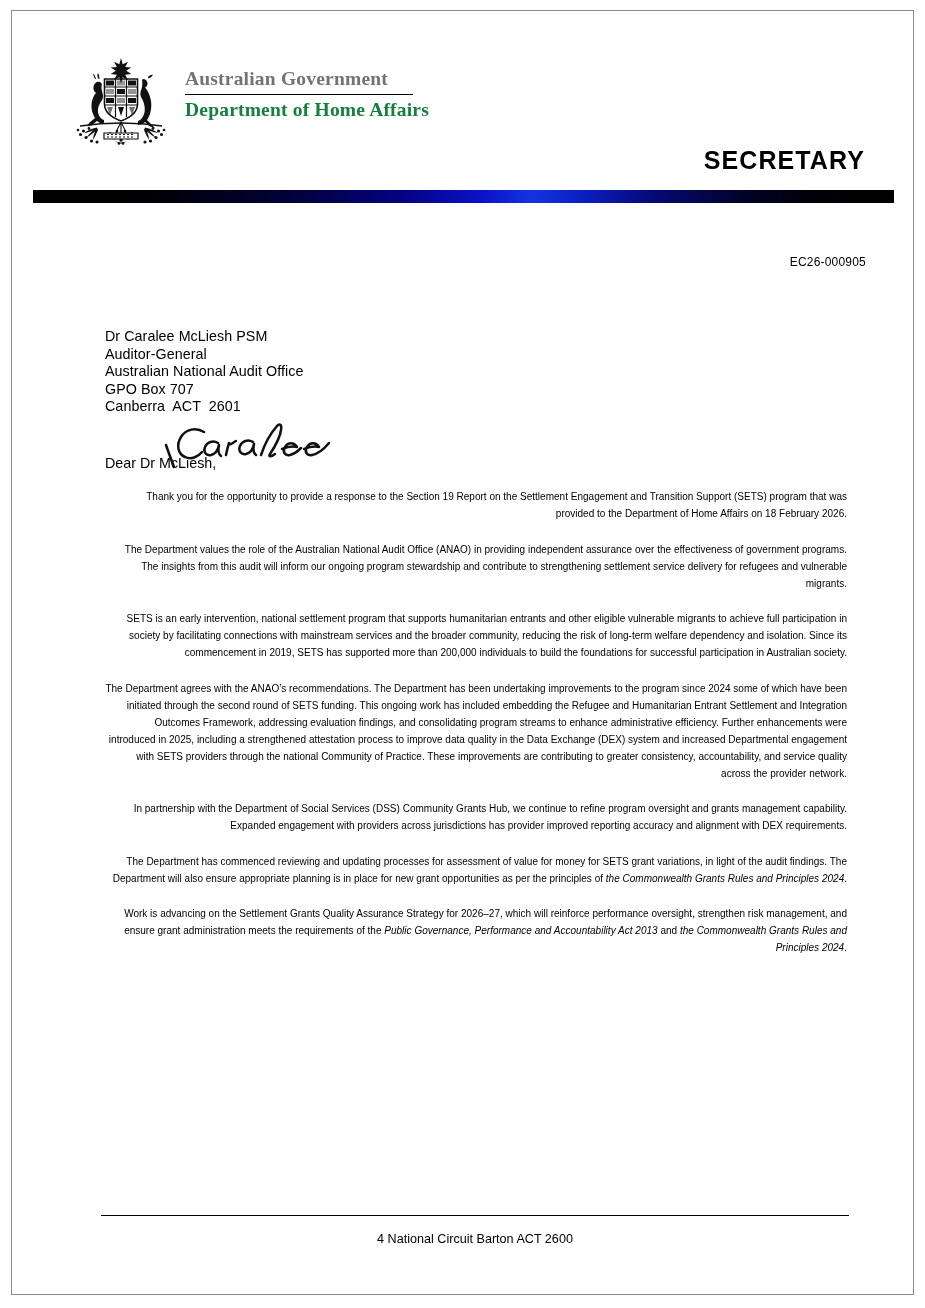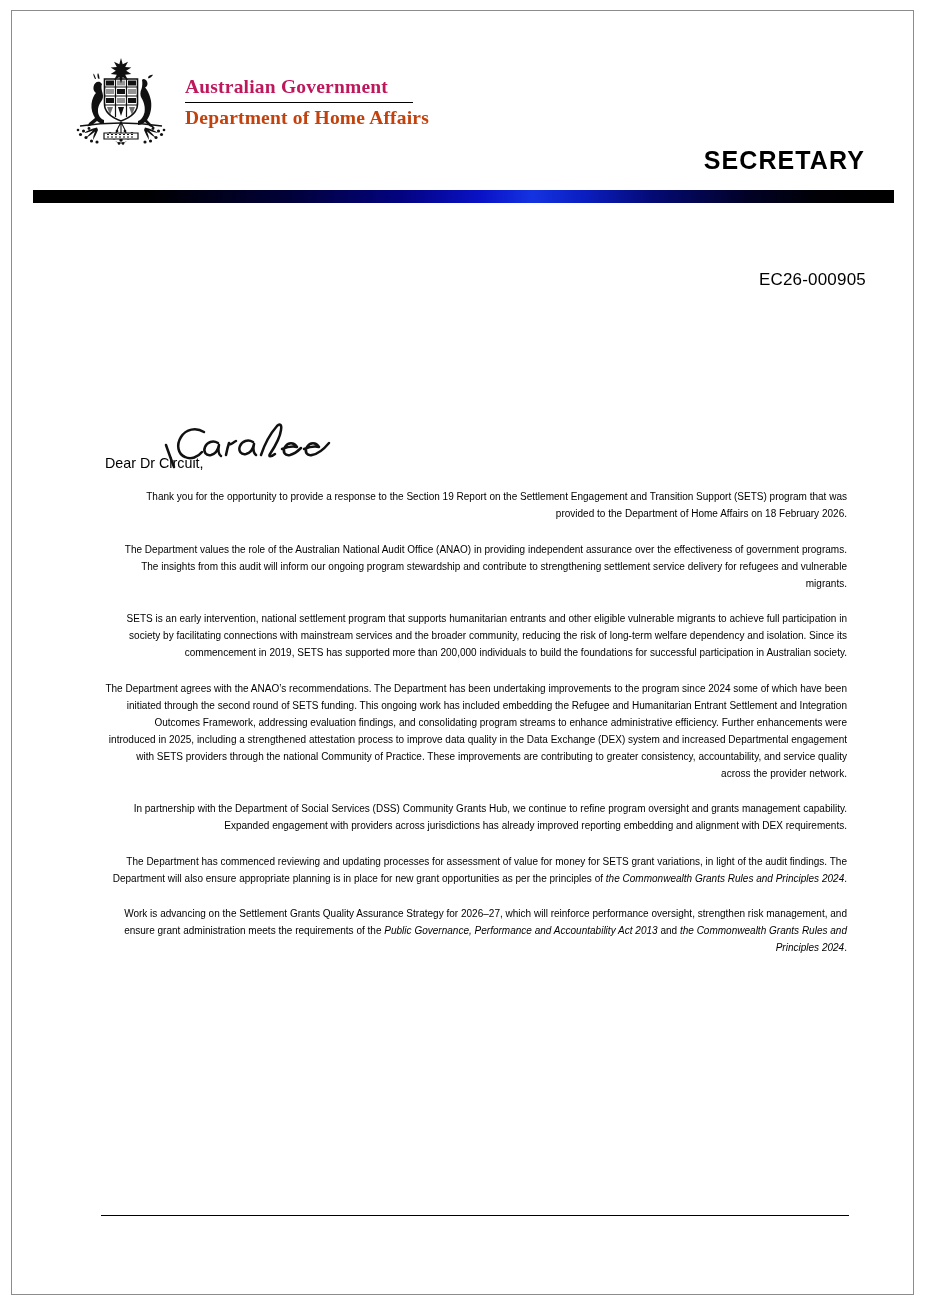--- a/index.html
+++ b/index.html
@@ -45,36 +45,35 @@
   #coat-of-arms svg { display: block; width: 100%; height: 100%; }
 
   #gov-wordmark {
     padding-top: 12px;
   }
   .wordmark-line1 {
     font-family: "Liberation Serif", serif;
     font-weight: bold;
     font-size: 19.5px;
     letter-spacing: 0.2px;
-    color: #be185d;
+    color: #737373;
     white-space: nowrap;
     padding-bottom: 4px;
-    margin-top: 8px;
   }
   .wordmark-rule {
     border-top: 1.4px solid #000;
     width: 228px;
     margin: 0 0 4px 0;
   }
   .wordmark-line2 {
     font-family: "Liberation Serif", serif;
     font-weight: bold;
     font-size: 19.5px;
     letter-spacing: 0.2px;
-    color: #c2410c;
+    color: #15803d;
     white-space: nowrap;
   }
 
   
   #secretary-title {
     position: absolute;
     right: 48px;
     top: 137px;
     font-size: 25px;
     font-weight: bold;
@@ -101,22 +100,22 @@
       #040a74 72%,
       #010126 83%,
       #000006 91%,
       #000000 100%);
   }
 
   
   #reference-number {
     position: absolute;
     right: 47px;
-    top: 259px;
-    font-size: 17px;
+    top: 244px;
+    font-size: 12px;
     letter-spacing: 0.2px;
     white-space: nowrap;
   }
 
   
   #address-block {
     position: absolute;
     left: 93px;
     top: 317px;
     font-size: 14.3px;
@@ -288,23 +287,30 @@
       <div class="wordmark-line2">Department of Home Affairs</div>
     </div>
   </div>
 
   <div id="secretary-title">SECRETARY</div>
 
   <div id="brand-bar"></div>
 
   <div id="reference-number">EC26-000905</div>
 
+  <div id="address-block">
+    <div>Dr Caralee McLiesh PSM</div>
+    <div>Auditor-General</div>
+    <div>Australian National Audit Office</div>
+    <div>GPO Box 707</div>
+    <div>Canberra  ACT  2601</div>
+  </div>
 
   <div id="salutation-area">
-    <div id="salutation">Dear Dr Circuit,</div>
+    <div id="salutation">Dear Dr McLiesh,</div>
     <div id="handwritten-signature">
       <svg viewBox="0 0 215 52" xmlns="http://www.w3.org/2000/svg">
         <g fill="none" stroke="#111111" stroke-width="2.5" stroke-linecap="round" stroke-linejoin="round">
 
           <path d="M8 24 C10 30 13 38 16 46"></path>
 
           <path d="M46 11 C38 6 28 8 23 16 C18 24 20 33 27 36
                    C33 39 40 36 44 31"></path>
 
           <path d="M60 22 C55 19 49 21 47 26 C45 31 48 35 53 34
@@ -326,22 +332,23 @@
         </g>
       </svg>
     </div>
   </div>
 
   <div id="letter-body">
     <p class="body-para">Thank you for the opportunity to provide a response to the Section 19 Report on the Settlement Engagement and Transition Support (SETS) program that was provided to the Department of Home Affairs on 18 February 2026.</p>
     <p class="body-para">The Department values the role of the Australian National Audit Office (ANAO) in providing independent assurance over the effectiveness of government programs. The insights from this audit will inform our ongoing program stewardship and contribute to strengthening settlement service delivery for refugees and vulnerable migrants.</p>
     <p class="body-para">SETS is an early intervention, national settlement program that supports humanitarian entrants and other eligible vulnerable migrants to achieve full participation in society by facilitating connections with mainstream services and the broader community, reducing the risk of long-term welfare dependency and isolation. Since its commencement in 2019, SETS has supported more than 200,000 individuals to build the foundations for successful participation in Australian society.</p>
     <p class="body-para">The Department agrees with the ANAO’s recommendations. The Department has been undertaking improvements to the program since 2024 some of which have been initiated through the second round of SETS funding. This ongoing work has included embedding the Refugee and Humanitarian Entrant Settlement and Integration Outcomes Framework, addressing evaluation findings, and consolidating program streams to enhance administrative efficiency. Further enhancements were introduced in 2025, including a strengthened attestation process to improve data quality in the Data Exchange (DEX) system and increased Departmental engagement with SETS providers through the national Community of Practice. These improvements are contributing to greater consistency, accountability, and service quality across the provider network.</p>
-    <p class="body-para">In partnership with the Department of Social Services (DSS) Community Grants Hub, we continue to refine program oversight and grants management capability. Expanded engagement with providers across jurisdictions has already improved reporting embedding and alignment with DEX requirements.</p>
+    <p class="body-para">In partnership with the Department of Social Services (DSS) Community Grants Hub, we continue to refine program oversight and grants management capability. Expanded engagement with providers across jurisdictions has provider improved reporting accuracy and alignment with DEX requirements.</p>
     <p class="body-para">The Department has commenced reviewing and updating processes for assessment of value for money for SETS grant variations, in light of the audit findings. The Department will also ensure appropriate planning is in place for new grant opportunities as per the principles of <em>the Commonwealth Grants Rules and Principles 2024</em>.</p>
     <p class="body-para">Work is advancing on the Settlement Grants Quality Assurance Strategy for 2026–27, which will reinforce performance oversight, strengthen risk management, and ensure grant administration meets the requirements of the <em>Public Governance, Performance and Accountability Act 2013</em> and <em>the Commonwealth Grants Rules and Principles 2024</em>.</p>
   </div>
 
   <div id="footer-rule"></div>
   <div id="footer-text">
+    <div>4 National Circuit Barton ACT 2600</div>
   </div>
 
 </div>
 
 </body></html>

